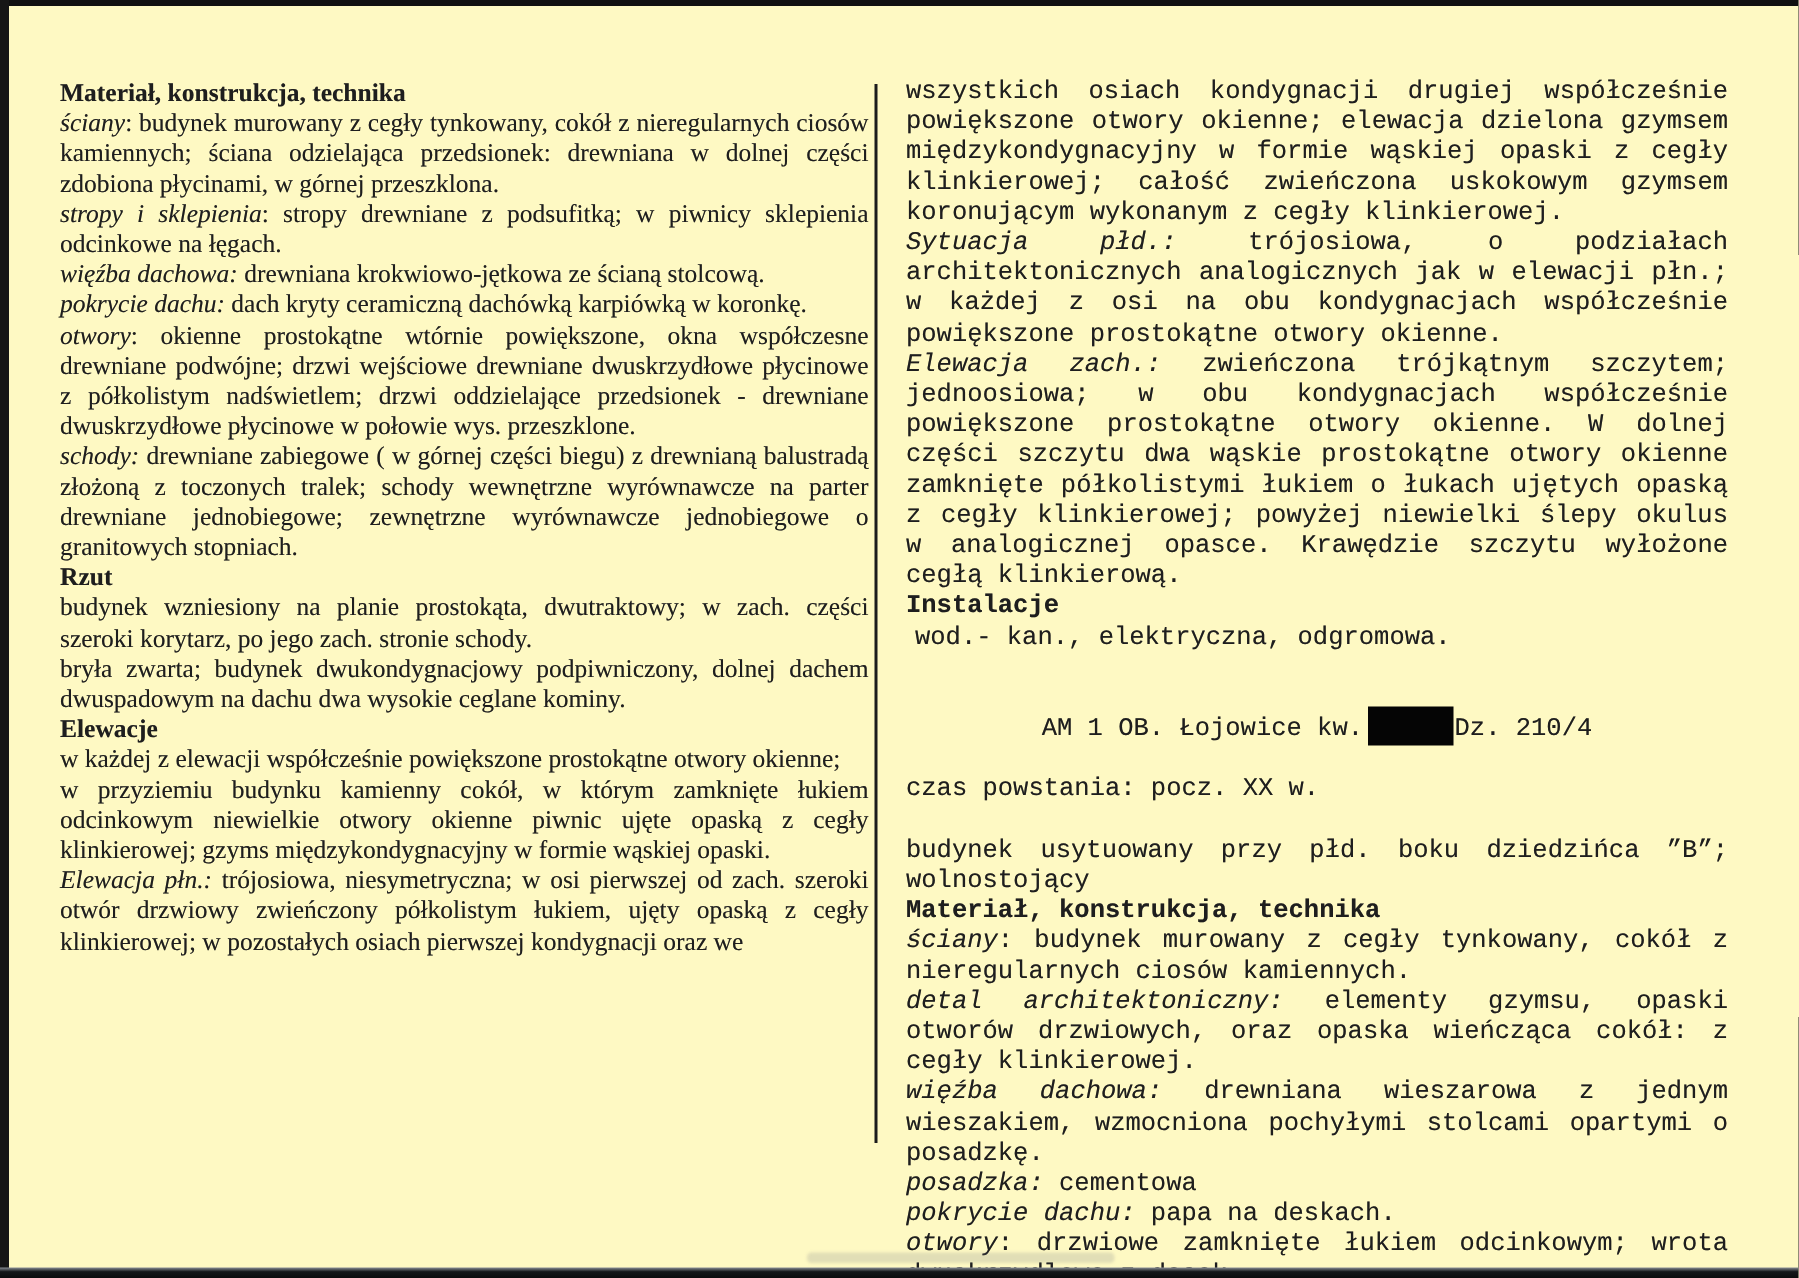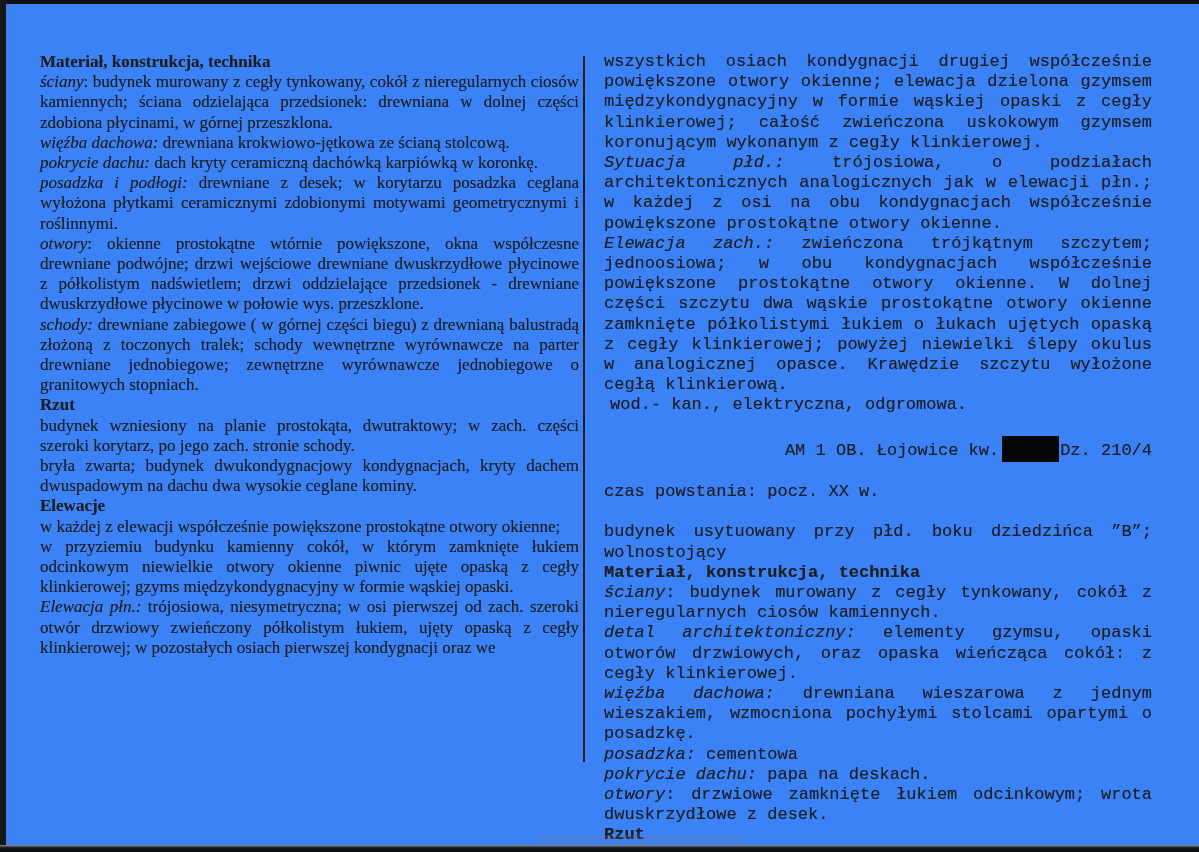--- a/index.html
+++ b/index.html
@@ -1,20 +1,20 @@
 <!DOCTYPE html>
 <html><head>
 <meta charset="utf-8">
 <style>
   html, body { margin: 0; padding: 0; background: #3a3a3a; }
   .page {
     position: relative;
     width: 1199px;
     height: 852px;
-    background: #3b82f6;
+    background: #fef9c3;
     overflow: hidden;
     font-family: "Liberation Serif", "DejaVu Serif", serif;
     color: #1e1e1e;
   }
   .edge-top    { position: absolute; left: 0; top: 0; width: 100%; height: 4px; background: #101010; }
   .edge-left   { position: absolute; left: 0; top: 0; width: 6px; height: 100%; background: #161616; }
   .edge-bottom { position: absolute; left: 0; bottom: 0; width: 100%; height: 7px;
                  background: linear-gradient(#8a8f96, #14171a 40%, #0a0c0e); }
   .divider {
     position: absolute; left: 583px; top: 56px; width: 2px; height: 706px;
@@ -26,58 +26,59 @@
     text-align: justify;
     text-shadow: 0 0 0.4px rgba(20,20,25,0.45);
   }
   .col-left  { left: 40px;  width: 539px; }
   .col-right { left: 604px; width: 548px; font-family: Liberation Mono, monospace; }
   .p, .h { margin: 0; padding: 0; }
   .h { font-weight: bold; text-align: left; }
   .seg-i { font-style: italic; }
   .sp { height: 20.2px; }
   .indent { padding-left: 6px; }
-  .noj { text-align: right; }
+  .noj { text-align: center; margin-top: 15px; }
   .redact {
     display: inline-block; width: 57px; height: 26px;
     background: #050505; vertical-align: -7px;
     margin-left: 3px; margin-right: 1px;
   }
   .smudge {
     position: absolute; left: 538px; top: 835px; width: 205px; height: 7px;
     background: rgba(110,116,128,0.20); filter: blur(1.2px); border-radius: 3px;
   }
 </style>
 </head>
 <body>
 
 <div class="page">
   <div class="edge-top"></div>
   <div class="edge-left"></div>
   <div class="divider"></div>
   <div class="col col-left">
       <div class="h">Materiał, konstrukcja, technika</div>
       <p class="p"><span class="seg-i">ściany</span><span class="seg">: budynek murowany z cegły tynkowany, cokół z nieregularnych ciosów kamiennych; ściana odzielająca przedsionek: drewniana w dolnej części zdobiona płycinami, w górnej przeszklona.</span></p>
+      <p class="p"><span class="seg-i">stropy i sklepienia</span><span class="seg">: stropy drewniane z podsufitką; w piwnicy sklepienia odcinkowe na łęgach.</span></p>
       <p class="p"><span class="seg-i">więźba dachowa:</span><span class="seg"> drewniana krokwiowo-jętkowa ze ścianą stolcową.</span></p>
       <p class="p"><span class="seg-i">pokrycie dachu:</span><span class="seg"> dach kryty ceramiczną dachówką karpiówką w koronkę.</span></p>
-      <p class="p"><span class="seg-i">posadzka i podłogi:</span><span class="seg"> drewniane z desek; w korytarzu posadzka ceglana wyłożona płytkami ceramicznymi zdobionymi motywami geometrycznymi i roślinnymi.</span></p>
       <p class="p"><span class="seg-i">otwory</span><span class="seg">: okienne prostokątne wtórnie powiększone, okna współczesne drewniane podwójne; drzwi wejściowe drewniane dwuskrzydłowe płycinowe z półkolistym nadświetlem; drzwi oddzielające przedsionek - drewniane dwuskrzydłowe płycinowe w połowie wys. przeszklone.</span></p>
       <p class="p"><span class="seg-i">schody:</span><span class="seg"> drewniane zabiegowe ( w górnej części biegu) z drewnianą balustradą złożoną z toczonych tralek; schody wewnętrzne wyrównawcze na parter drewniane jednobiegowe; zewnętrzne wyrównawcze jednobiegowe o granitowych stopniach.</span></p>
       <div class="h">Rzut</div>
       <p class="p"><span class="seg">budynek wzniesiony na planie prostokąta, dwutraktowy; w zach. części szeroki korytarz, po jego zach. stronie schody.</span></p>
-      <p class="p"><span class="seg">bryła zwarta; budynek dwukondygnacjowy kondygnacjach, kryty dachem dwuspadowym na dachu dwa wysokie ceglane kominy.</span></p>
+      <p class="p"><span class="seg">bryła zwarta; budynek dwukondygnacjowy podpiwniczony, dolnej dachem dwuspadowym na dachu dwa wysokie ceglane kominy.</span></p>
       <div class="h">Elewacje</div>
       <p class="p"><span class="seg">w każdej z elewacji współcześnie powiększone prostokątne otwory okienne;</span></p>
       <p class="p"><span class="seg">w przyziemiu budynku kamienny cokół, w którym zamknięte łukiem odcinkowym niewielkie otwory okienne piwnic ujęte opaską z cegły klinkierowej; gzyms międzykondygnacyjny w formie wąskiej opaski.</span></p>
       <p class="p"><span class="seg-i">Elewacja płn.:</span><span class="seg"> trójosiowa, niesymetryczna; w osi pierwszej od zach. szeroki otwór drzwiowy zwieńczony półkolistym łukiem, ujęty opaską z cegły klinkierowej; w pozostałych osiach pierwszej kondygnacji oraz we</span></p>
     </div>
   <div class="col col-right">
       <p class="p"><span class="seg">wszystkich osiach kondygnacji drugiej współcześnie powiększone otwory okienne; elewacja dzielona gzymsem międzykondygnacyjny w formie wąskiej opaski z cegły klinkierowej; całość zwieńczona uskokowym gzymsem koronującym wykonanym z cegły klinkierowej.</span></p>
       <p class="p"><span class="seg-i">Sytuacja płd.:</span><span class="seg"> trójosiowa, o podziałach architektonicznych analogicznych jak w elewacji płn.; w każdej z osi na obu kondygnacjach współcześnie powiększone prostokątne otwory okienne.</span></p>
       <p class="p"><span class="seg-i">Elewacja zach.:</span><span class="seg"> zwieńczona trójkątnym szczytem; jednoosiowa; w obu kondygnacjach współcześnie powiększone prostokątne otwory okienne. W dolnej części szczytu dwa wąskie prostokątne otwory okienne zamknięte półkolistymi łukiem o łukach ujętych opaską z cegły klinkierowej; powyżej niewielki ślepy okulus w analogicznej opasce. Krawędzie szczytu wyłożone cegłą klinkierową.</span></p>
+      <div class="h">Instalacje</div>
       <p class="p indent"><span class="seg">wod.- kan., elektryczna, odgromowa.</span></p>
       <div class="sp"></div>
       <p class="p noj"><span class="seg">AM 1 OB. Łojowice kw.</span><span class="redact"></span><span class="seg">Dz. 210/4</span></p>
       <div class="sp"></div>
       <p class="p"><span class="seg">czas powstania: pocz. XX w.</span></p>
       <div class="sp"></div>
       <p class="p"><span class="seg">budynek usytuowany przy płd. boku dziedzińca ”B”; wolnostojący</span></p>
       <div class="h">Materiał, konstrukcja, technika</div>
       <p class="p"><span class="seg-i">ściany</span><span class="seg">: budynek murowany z cegły tynkowany, cokół z nieregularnych ciosów kamiennych.</span></p>
       <p class="p"><span class="seg-i">detal architektoniczny:</span><span class="seg"> elementy gzymsu, opaski otworów drzwiowych, oraz opaska wieńcząca cokół: z cegły klinkierowej.</span></p>

